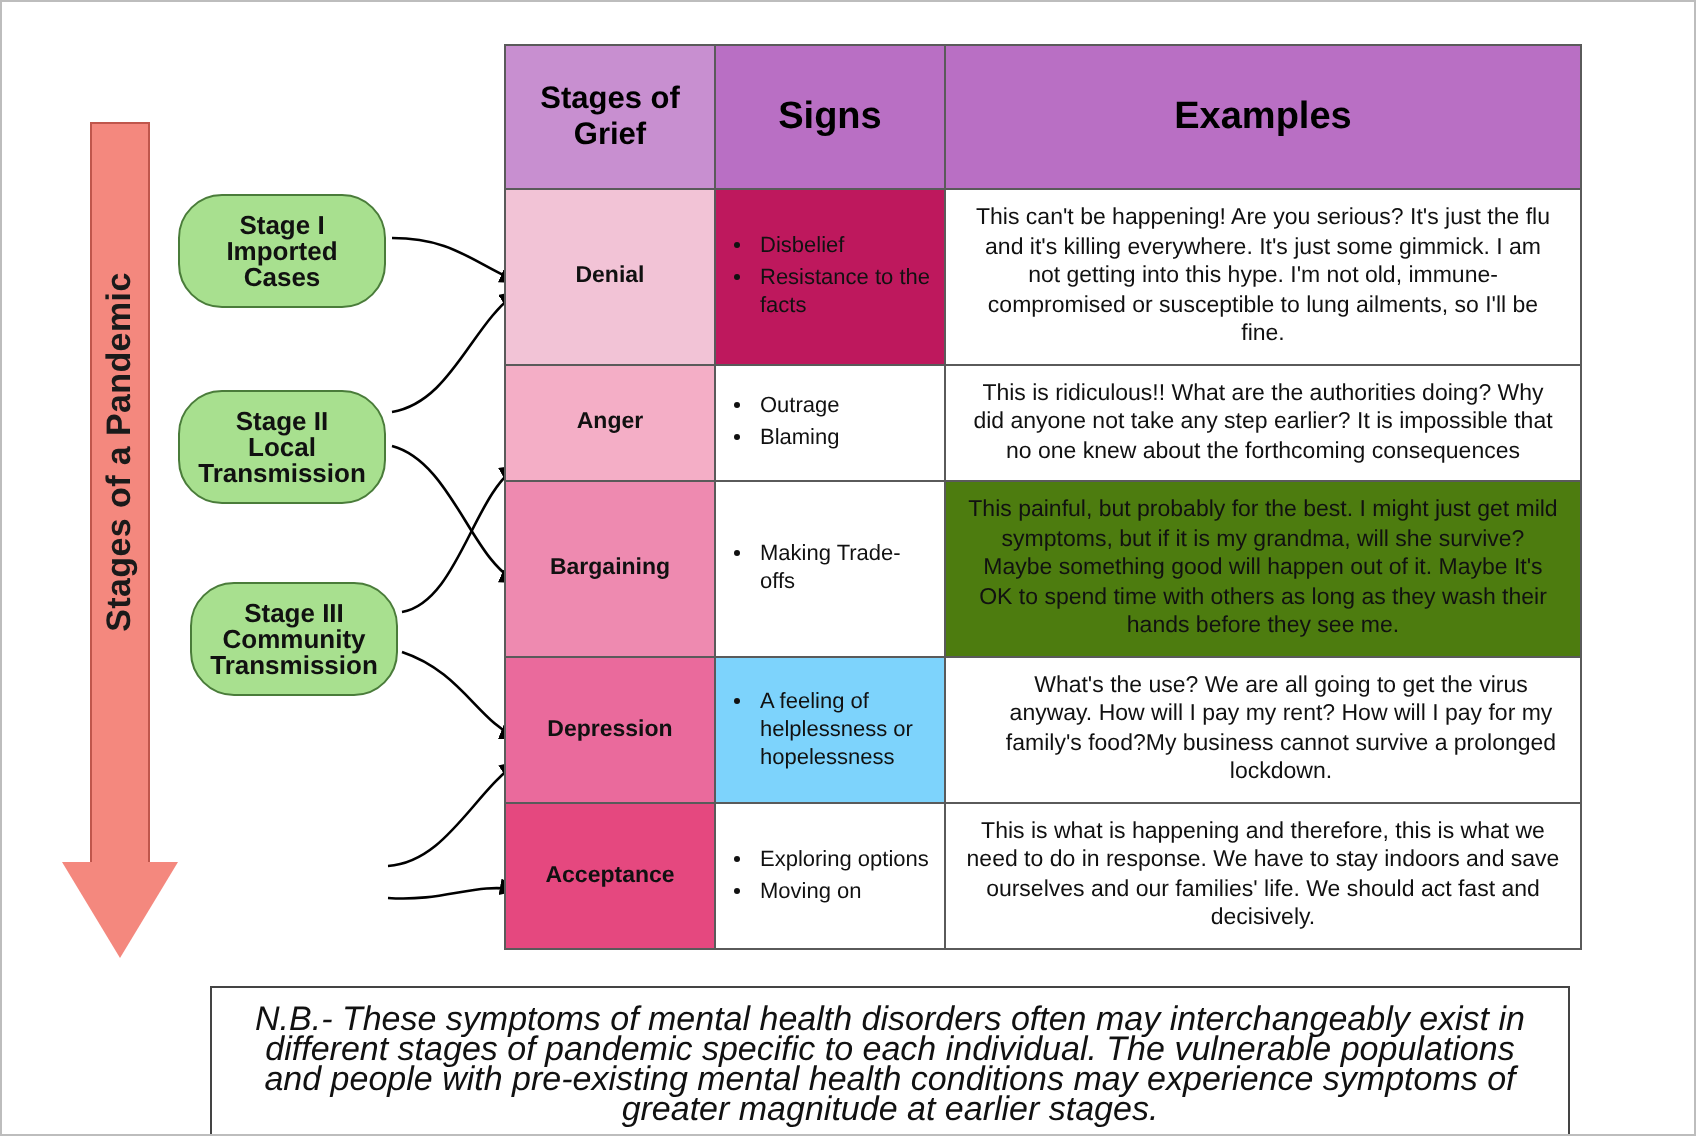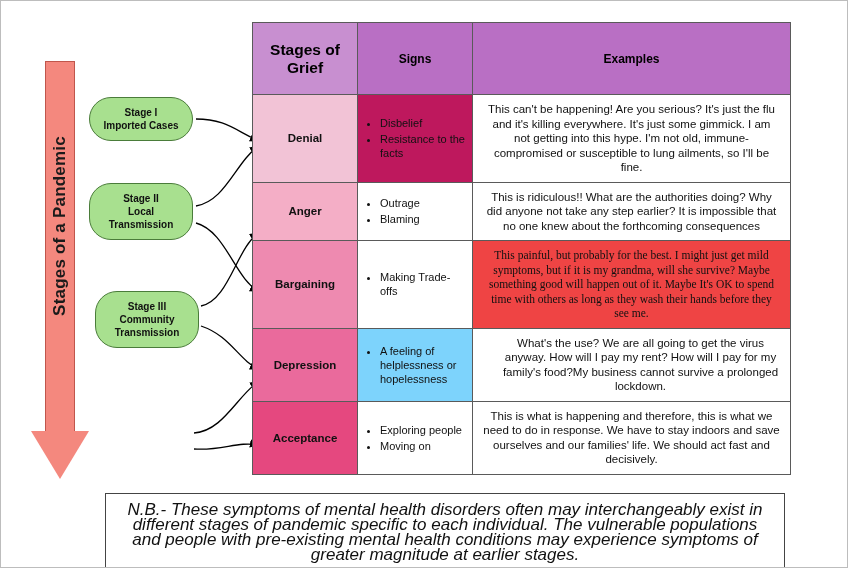--- a/index.html
+++ b/index.html
@@ -62,29 +62,29 @@
   }
 
   
   .stage-pill {
     position: absolute;
     background: #a8e08f;
     border: 1px solid #4a7c3a;
     border-radius: 22px;
     width: 104px;
     text-align: center;
-    font-size: 10px;
+    font-size: 13px;
     font-weight: bold;
     color: #111;
     line-height: 13px;
     padding: 8px 4px;
     box-sizing: border-box;
   }
   #pill-0 { left: 88px; top: 96px; }
-  #pill-1 { left: 88px; top: 182px; }
+  #pill-1 { left: 88px; top: 194px; }
   #pill-2 { left: 94px; top: 290px; }
   #pill-3 { left: 86px; top: 400px; }
 
   
   #connectors {
     position: absolute;
     left: 0;
     top: 0;
     width: 848px;
     height: 568px;
@@ -104,21 +104,21 @@
     table-layout: fixed;
   }
   table.grief td, table.grief th {
     border: 1px solid #5a5a5a;
     vertical-align: middle;
     box-sizing: border-box;
   }
   th.hdr {
     background: #b96fc4;
     color: #000;
-    font-size: 12px;
+    font-size: 19px;
     font-weight: bold;
     text-align: center;
     height: 72px;
     padding: 4px 6px;
   }
   th.hdr.first {
     background: #c88fd0;
     font-size: 15.5px;
   }
   td.stage-cell {
@@ -245,36 +245,36 @@
             </td>
             <td class="examples-cell" style="background: rgb(255, 255, 255);">This is   ridiculous!! What are the authorities doing? Why did anyone not take any step   earlier? It is impossible that no one knew about the forthcoming consequences</td>
           </tr>
           <tr>
             <td class="stage-cell" style="background: rgb(238, 138, 176);">Bargaining</td>
             <td class="signs-cell" style="background: rgb(255, 255, 255);">
               <ul>
                 <li>Making Trade-offs</li>
               </ul>
             </td>
-            <td class="examples-cell" style="background: #ef4444; font-family: Liberation Serif, serif;">This painful, but probably for the best. I might just get mild symptoms,   but if it is my grandma, will she survive? Maybe something good will happen   out of it. Maybe It's OK to spend time with others as long as they wash their   hands before they see me.</td>
+            <td class="examples-cell" style="background: #4d7c0f;">This painful, but probably for the best. I might just get mild symptoms,   but if it is my grandma, will she survive? Maybe something good will happen   out of it. Maybe It's OK to spend time with others as long as they wash their   hands before they see me.</td>
           </tr>
           <tr>
             <td class="stage-cell" style="background: rgb(234, 106, 156);">Depression</td>
             <td class="signs-cell" style="background: #7dd3fc;">
               <ul>
                 <li>A feeling of helplessness or hopelessness</li>
               </ul>
             </td>
             <td class="examples-cell" style="background: rgb(255, 255, 255); padding-left: 28px;">What's the   use? We are all going to get the virus anyway. How will I pay my rent? How   will I pay for my family's food?My business cannot survive a prolonged   lockdown.</td>
           </tr>
           <tr>
             <td class="stage-cell" style="background: rgb(229, 72, 127);">Acceptance</td>
             <td class="signs-cell" style="background: rgb(255, 255, 255);">
               <ul>
-                <li>Exploring people</li>
+                <li>Exploring options</li>
                 <li>Moving on</li>
               </ul>
             </td>
             <td class="examples-cell" style="background: rgb(255, 255, 255);">This is what is happening and therefore, this is what we need to do in   response. We have to stay indoors and save ourselves and our families' life.   We should act fast and decisively.</td>
           </tr>
         </tbody>
     </table>
   </div>
 
   <div id="note">

